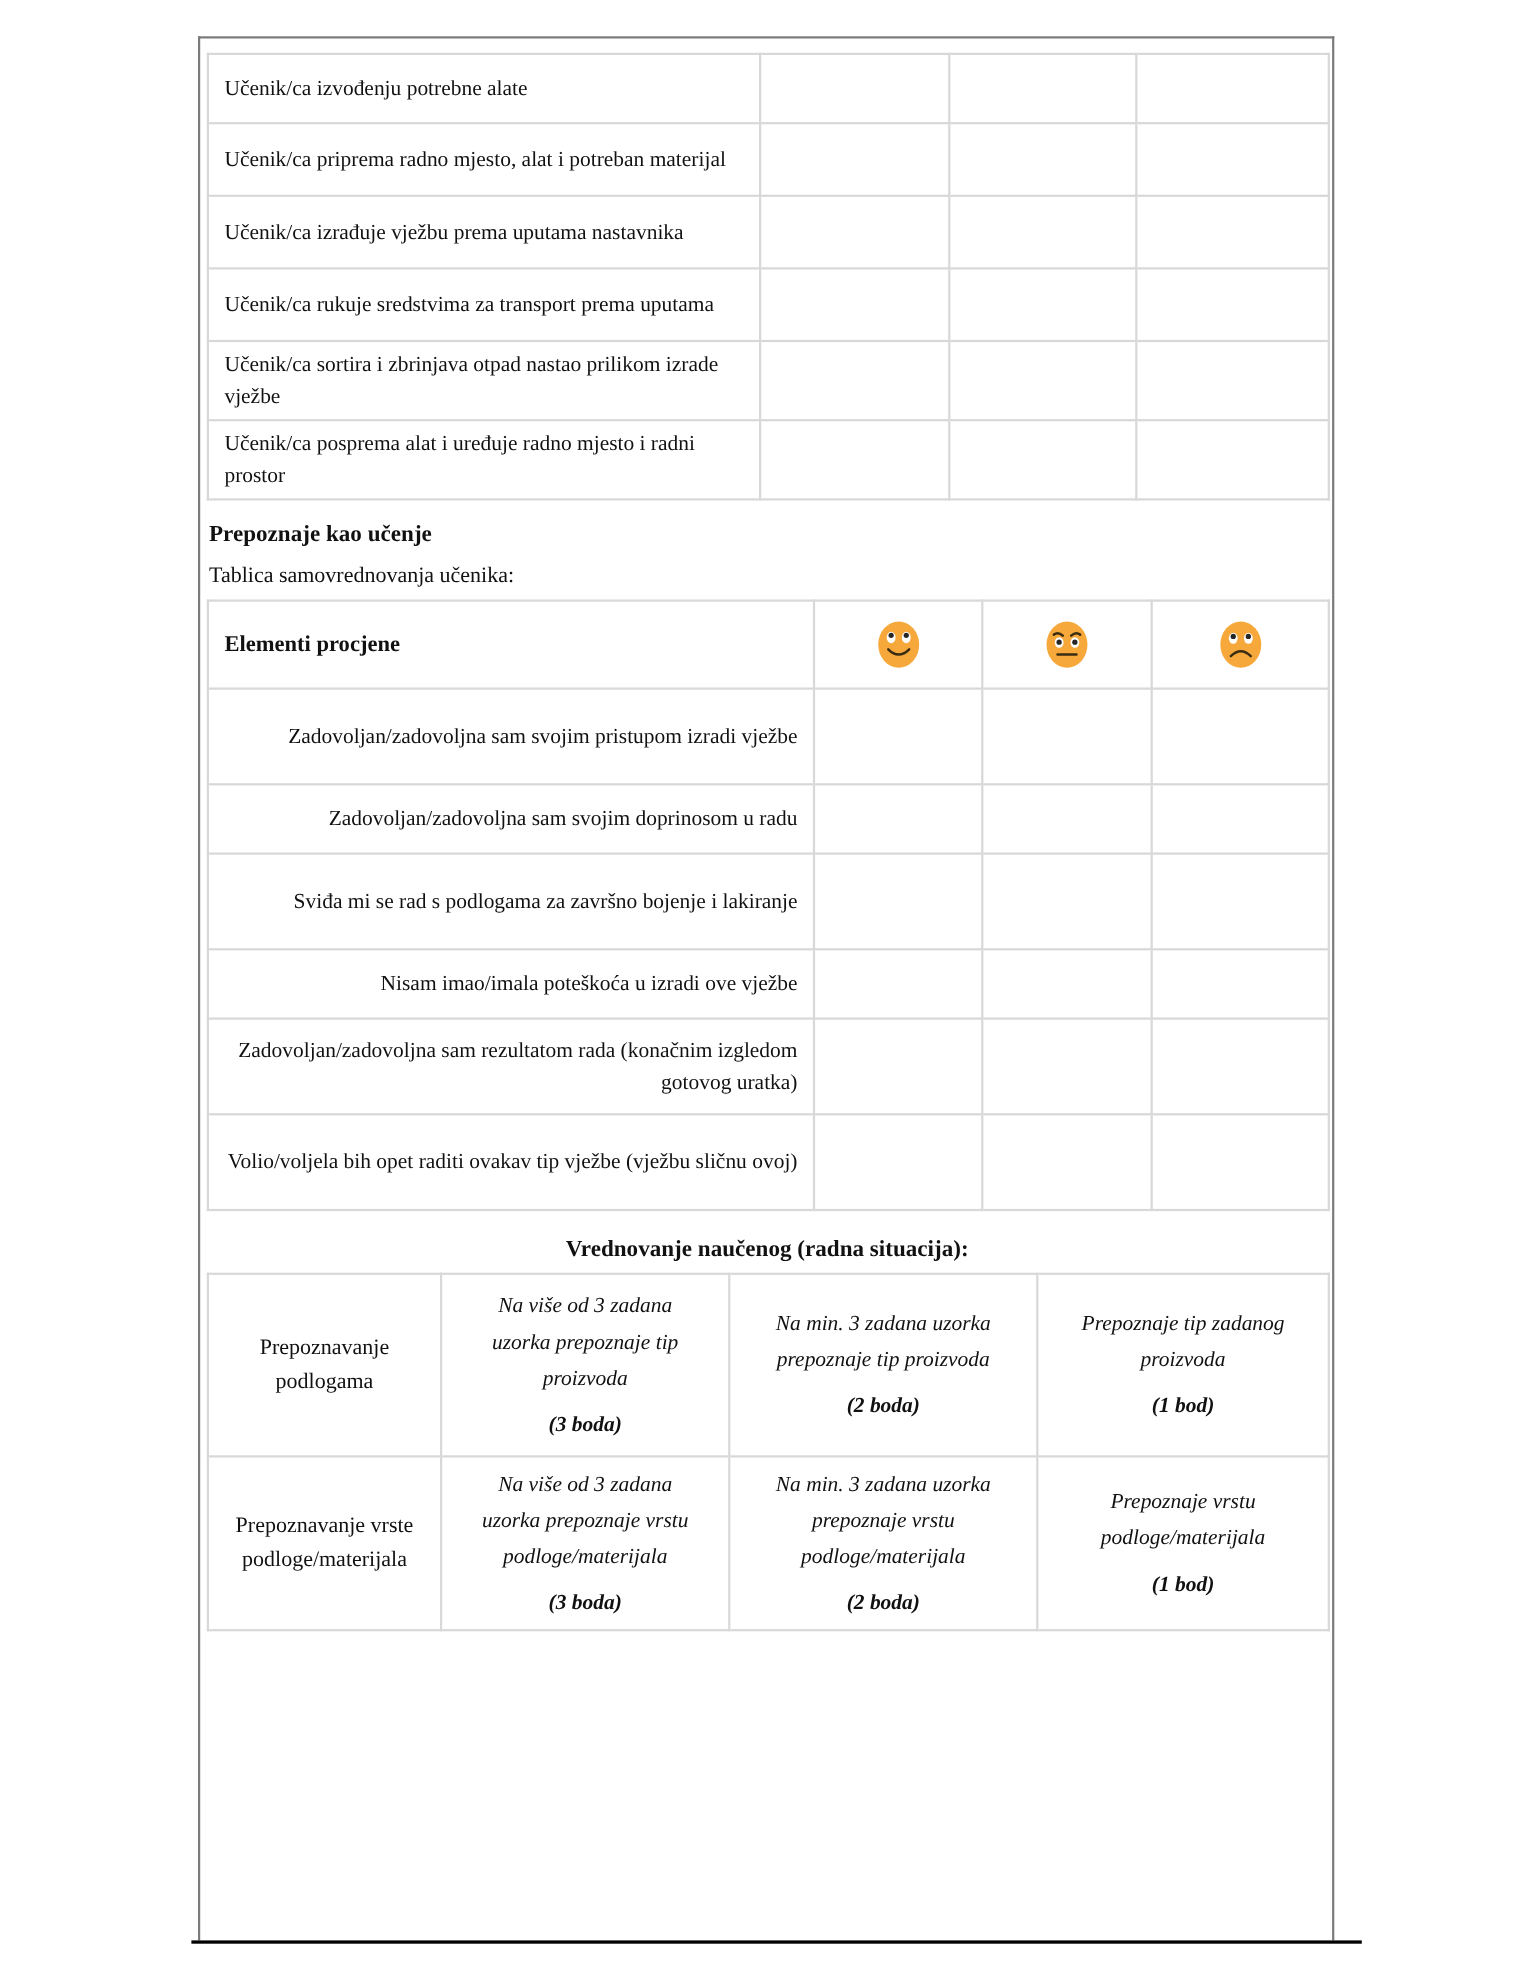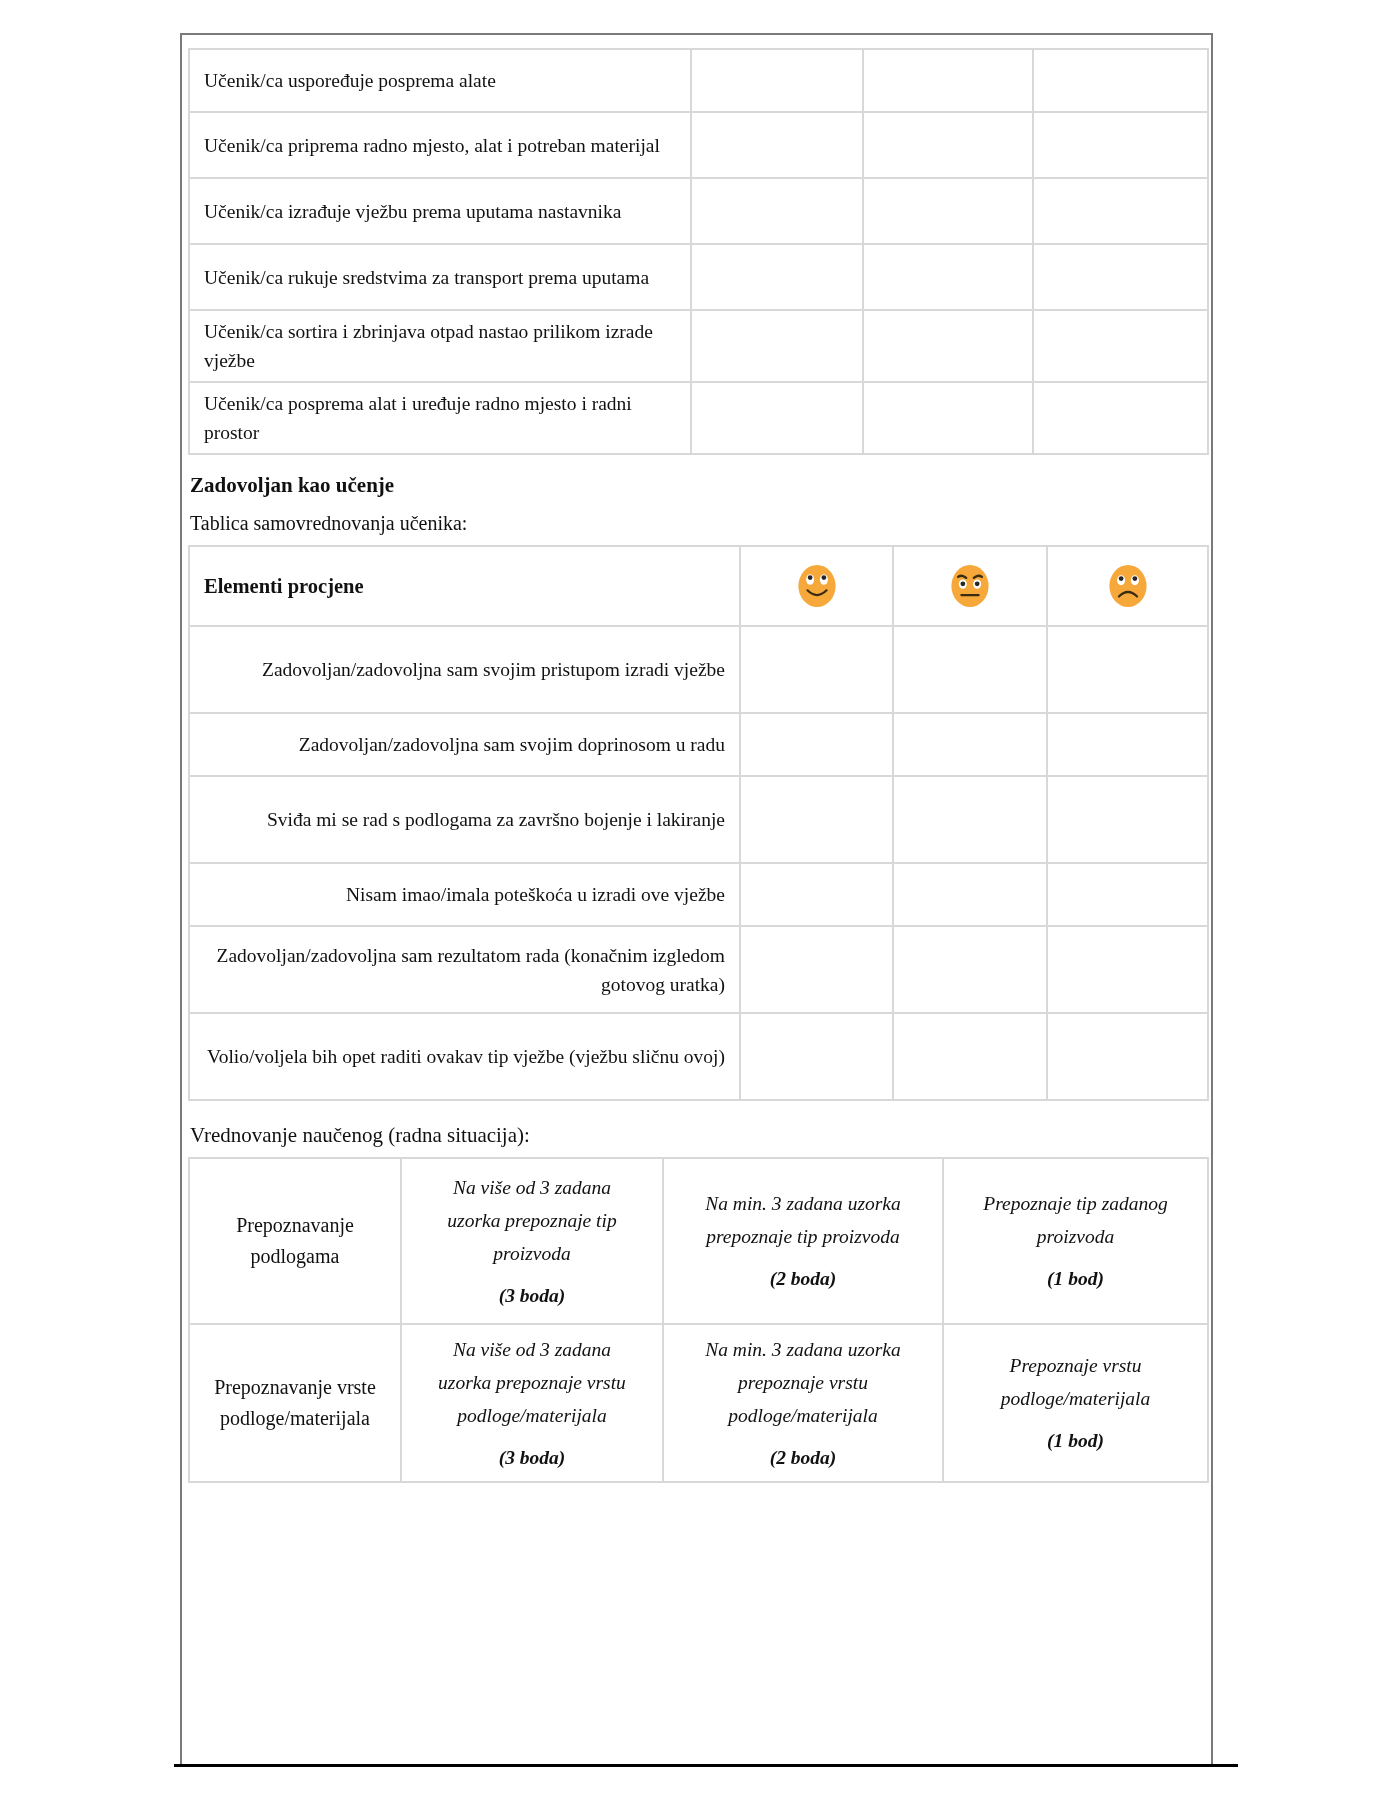--- a/index.html
+++ b/index.html
@@ -47,22 +47,23 @@
   .t-self td.label{
     font-weight:bold;font-size:20.5px;padding:6px 14px;vertical-align:middle;border-radius:14px;
   }
   .t-self td.emoji{text-align:center;vertical-align:middle;}
   .t-self svg{display:inline-block;vertical-align:middle;}
   .t-self tr.h1{height:63px;}
   .t-self tr.h2{height:87px;}
 
   
   .h-main2{
-    font-size:21px;font-weight:normal;line-height:29px;
+    font-size:21px;font-weight:bold;line-height:29px;
     margin:20px 0 0 2px;
+    text-align:center;
   }
   .t-rubric{margin-top:7px;}
   .t-rubric td{text-align:center;vertical-align:middle;}
   .t-rubric tr.head{height:84px;}
   .t-rubric td.hd{
     font-weight:bold;font-size:20.5px;line-height:30px;padding:4px 20px;
   }
   .t-rubric tr.r1{height:166px;}
   .t-rubric tr.r2{height:158px;}
   .t-rubric td.el{
@@ -81,21 +82,21 @@
 
   <table class="t-check">
     <colgroup>
         <col style="width:502px">
         <col style="width:172px">
         <col style="width:170px">
         <col style="width:175px">
       </colgroup>
     <tbody>
         <tr class="h1">
-      <td class="q">Učenik/ca uspoređuje posprema alate</td>
+      <td class="q">Učenik/ca izvođenju potrebne alate</td>
       <td></td>
       <td></td>
       <td></td>
     </tr>
     <tr class="h2">
       <td class="q">Učenik/ca priprema radno mjesto, alat i potreban materijal</td>
       <td></td>
       <td></td>
       <td></td>
     </tr>
@@ -119,21 +120,21 @@
     </tr>
     <tr class="h2">
       <td class="q">Učenik/ca posprema alat i uređuje radno mjesto i radni prostor</td>
       <td></td>
       <td></td>
       <td></td>
     </tr>
   </tbody>
     </table>
 
-  <div class="h-main">Zadovoljan kao učenje</div>
+  <div class="h-main">Prepoznaje kao učenje</div>
   <div class="p-sub">Tablica samovrednovanja učenika:</div>
 
   <table class="t-self">
     <colgroup>
         <col style="width:551px">
         <col style="width:153px">
         <col style="width:154px">
         <col style="width:161px">
       </colgroup>
     <tbody>

